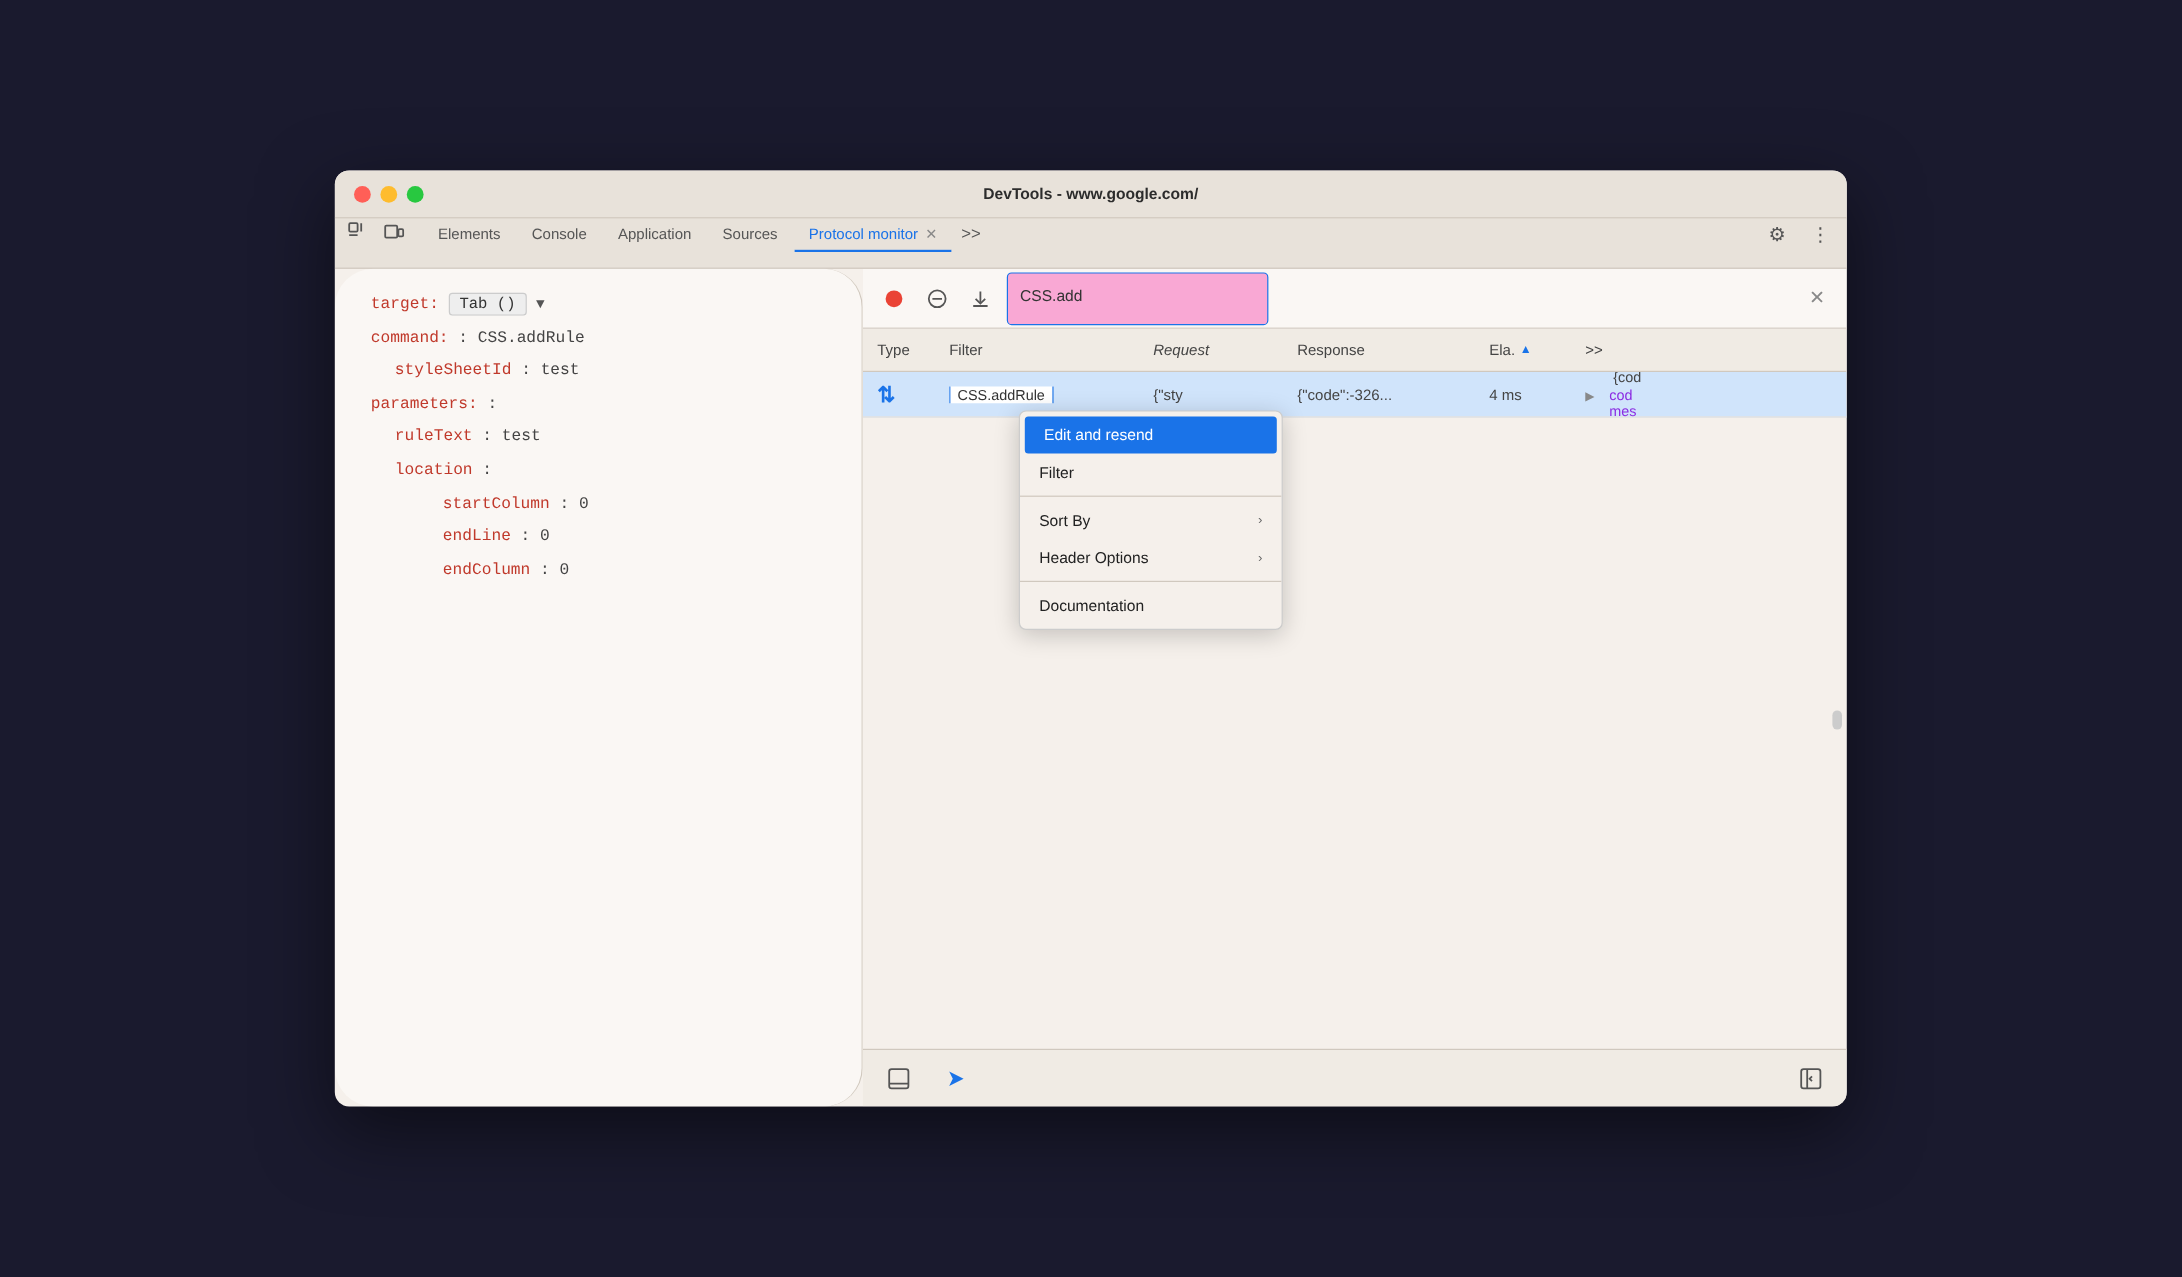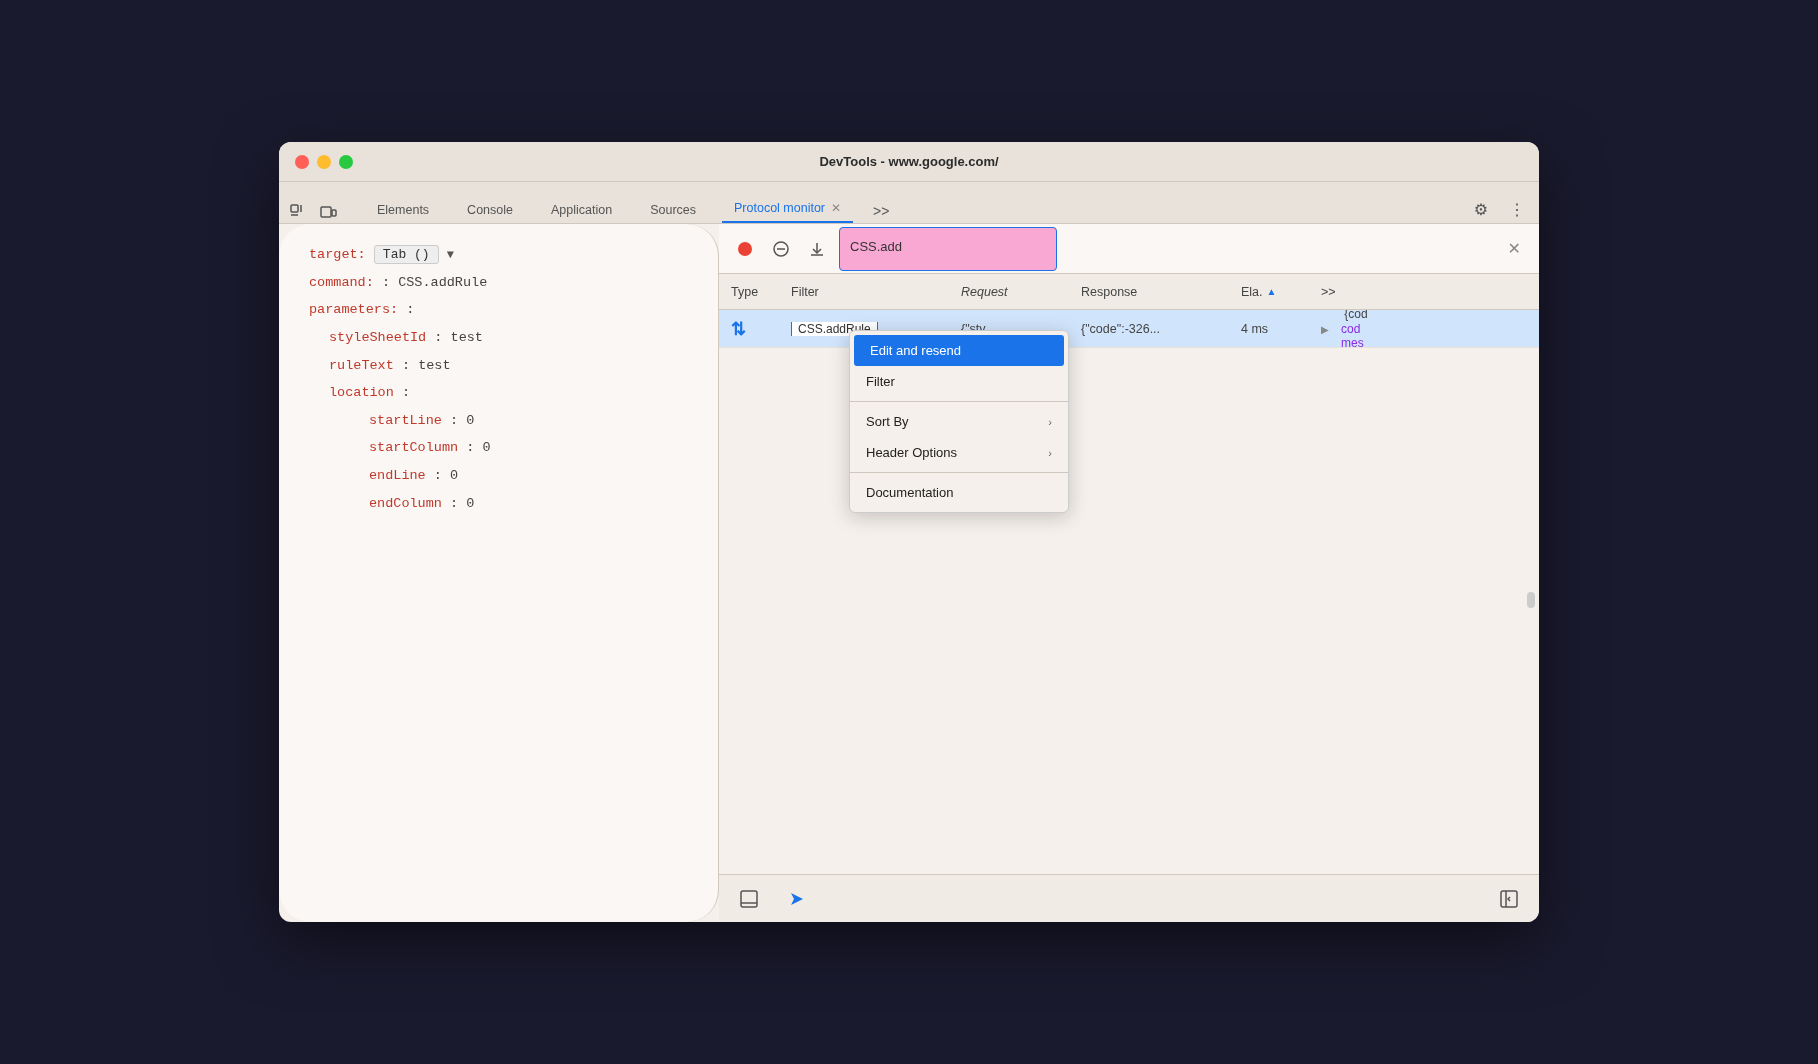--- a/index.html
+++ b/index.html
@@ -45,25 +45,25 @@
     .traffic-light.yellow { background: #febc2e; }
     .traffic-light.green { background: #28c840; }
     .titlebar-title {
       font-size: 13px;
       font-weight: 600;
       color: #2c2c2c;
     }
     .tabs-bar {
       background: #e8e2da;
       display: flex;
-      align-items: flex-end;
+      align-items: flex-start;
       padding: 0 8px;
       height: 42px;
       border-bottom: 1px solid #d0c8be;
-      gap: 14px;
+      gap: 2px;
     }
     .tab-icons {
       display: flex;
       align-items: center;
       gap: 8px;
       margin-right: 12px;
     }
     .tab-icon {
       width: 22px;
       height: 22px;
@@ -284,21 +284,21 @@
       flex-shrink: 0;
     }
     .expand-arrow { color: #888; font-size: 10px; }
     .response-detail {
       color: #8b2be2;
       font-size: 12px;
     }
     
     .context-menu {
       position: absolute;
-      top: 20px;
+      top: 32px;
       left: 130px;
       background: #f5f0eb;
       border: 1px solid #ccc;
       border-radius: 6px;
       box-shadow: 0 4px 20px rgba(0,0,0,0.2);
       width: 220px;
       z-index: 100;
       overflow: hidden;
       padding: 4px 0;
     }
@@ -430,42 +430,37 @@
         <span class="prop-key">target:</span>
         <span class="prop-colon"> </span>
         <span style="background:#eee; border-radius:3px; padding:1px 8px; font-size:13px; color:#333; border:1px solid #ccc; cursor:pointer;">Tab ()</span>
         <span style="color:#555; cursor:pointer; font-size:12px;"> ▼</span>
       </div>
       <div class="prop-line">
         <span class="prop-key">command:</span>
         <span class="prop-colon">: </span>
         <span class="prop-value">CSS.addRule</span>
       </div>
-      <div class="prop-line">
-        <span class="prop-key">parameters:</span>
-        <span class="prop-colon">:</span>
-      </div>
       <div class="prop-line indent1">
         <span class="prop-key">styleSheetId</span>
         <span class="prop-colon"> : </span>
         <span class="prop-value">test</span>
       </div>
+      <div class="prop-line">
+        <span class="prop-key">parameters:</span>
+        <span class="prop-colon">:</span>
+      </div>
       <div class="prop-line indent1">
         <span class="prop-key">ruleText</span>
         <span class="prop-colon"> : </span>
         <span class="prop-value">test</span>
       </div>
       <div class="prop-line indent1">
         <span class="prop-key">location</span>
         <span class="prop-colon"> :</span>
-      </div>
-      <div class="prop-line indent2">
-        <span class="prop-key">startLine</span>
-        <span class="prop-colon"> : </span>
-        <span class="prop-value">0</span>
       </div>
       <div class="prop-line indent2">
         <span class="prop-key">startColumn</span>
         <span class="prop-colon"> : </span>
         <span class="prop-value">0</span>
       </div>
       <div class="prop-line indent2">
         <span class="prop-key">endLine</span>
         <span class="prop-colon"> : </span>
         <span class="prop-value">0</span>

